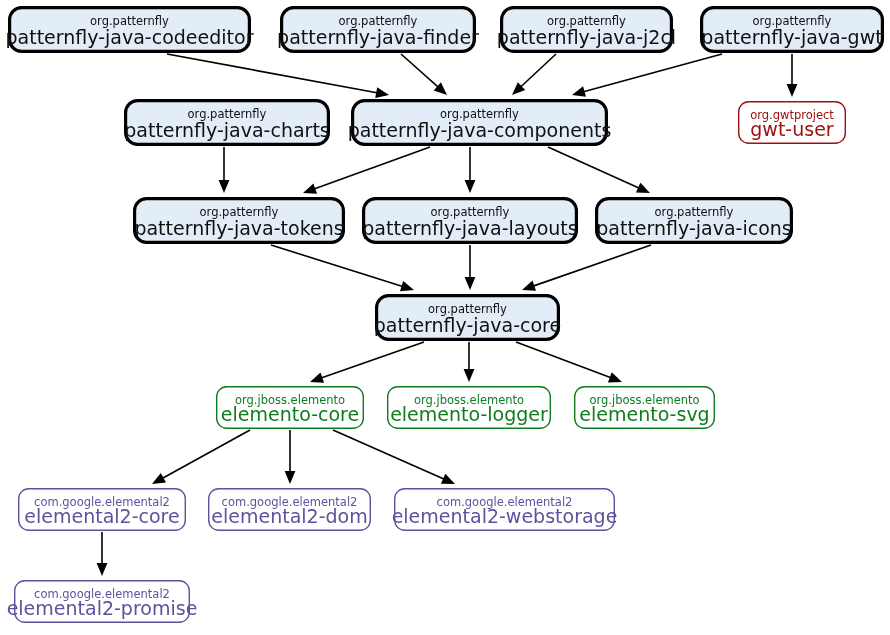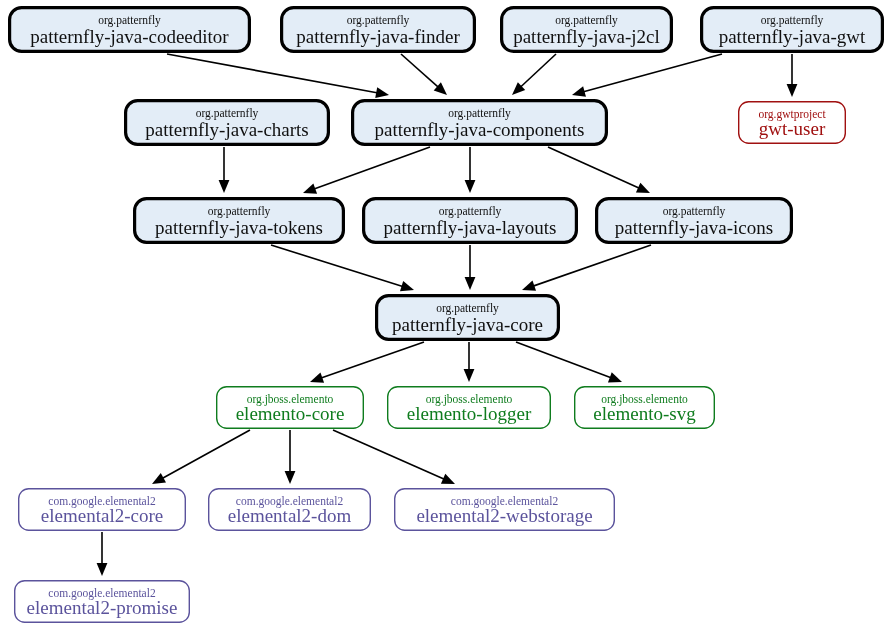--- a/index.html
+++ b/index.html
@@ -10,21 +10,20 @@
   body {
     width: 890px;
     height: 635px;
     font-family: "DejaVu Sans", "Liberation Sans", sans-serif;
     overflow: hidden;
   }
   #graph-root {
     position: relative;
     width: 890px;
     height: 635px;
-    font-family: Liberation Serif, serif;
   }
   svg.graph {
     display: block;
     width: 890px;
     height: 635px;
   }
   .node-box {
     stroke-linejoin: round;
   }
   .node-group-label {

